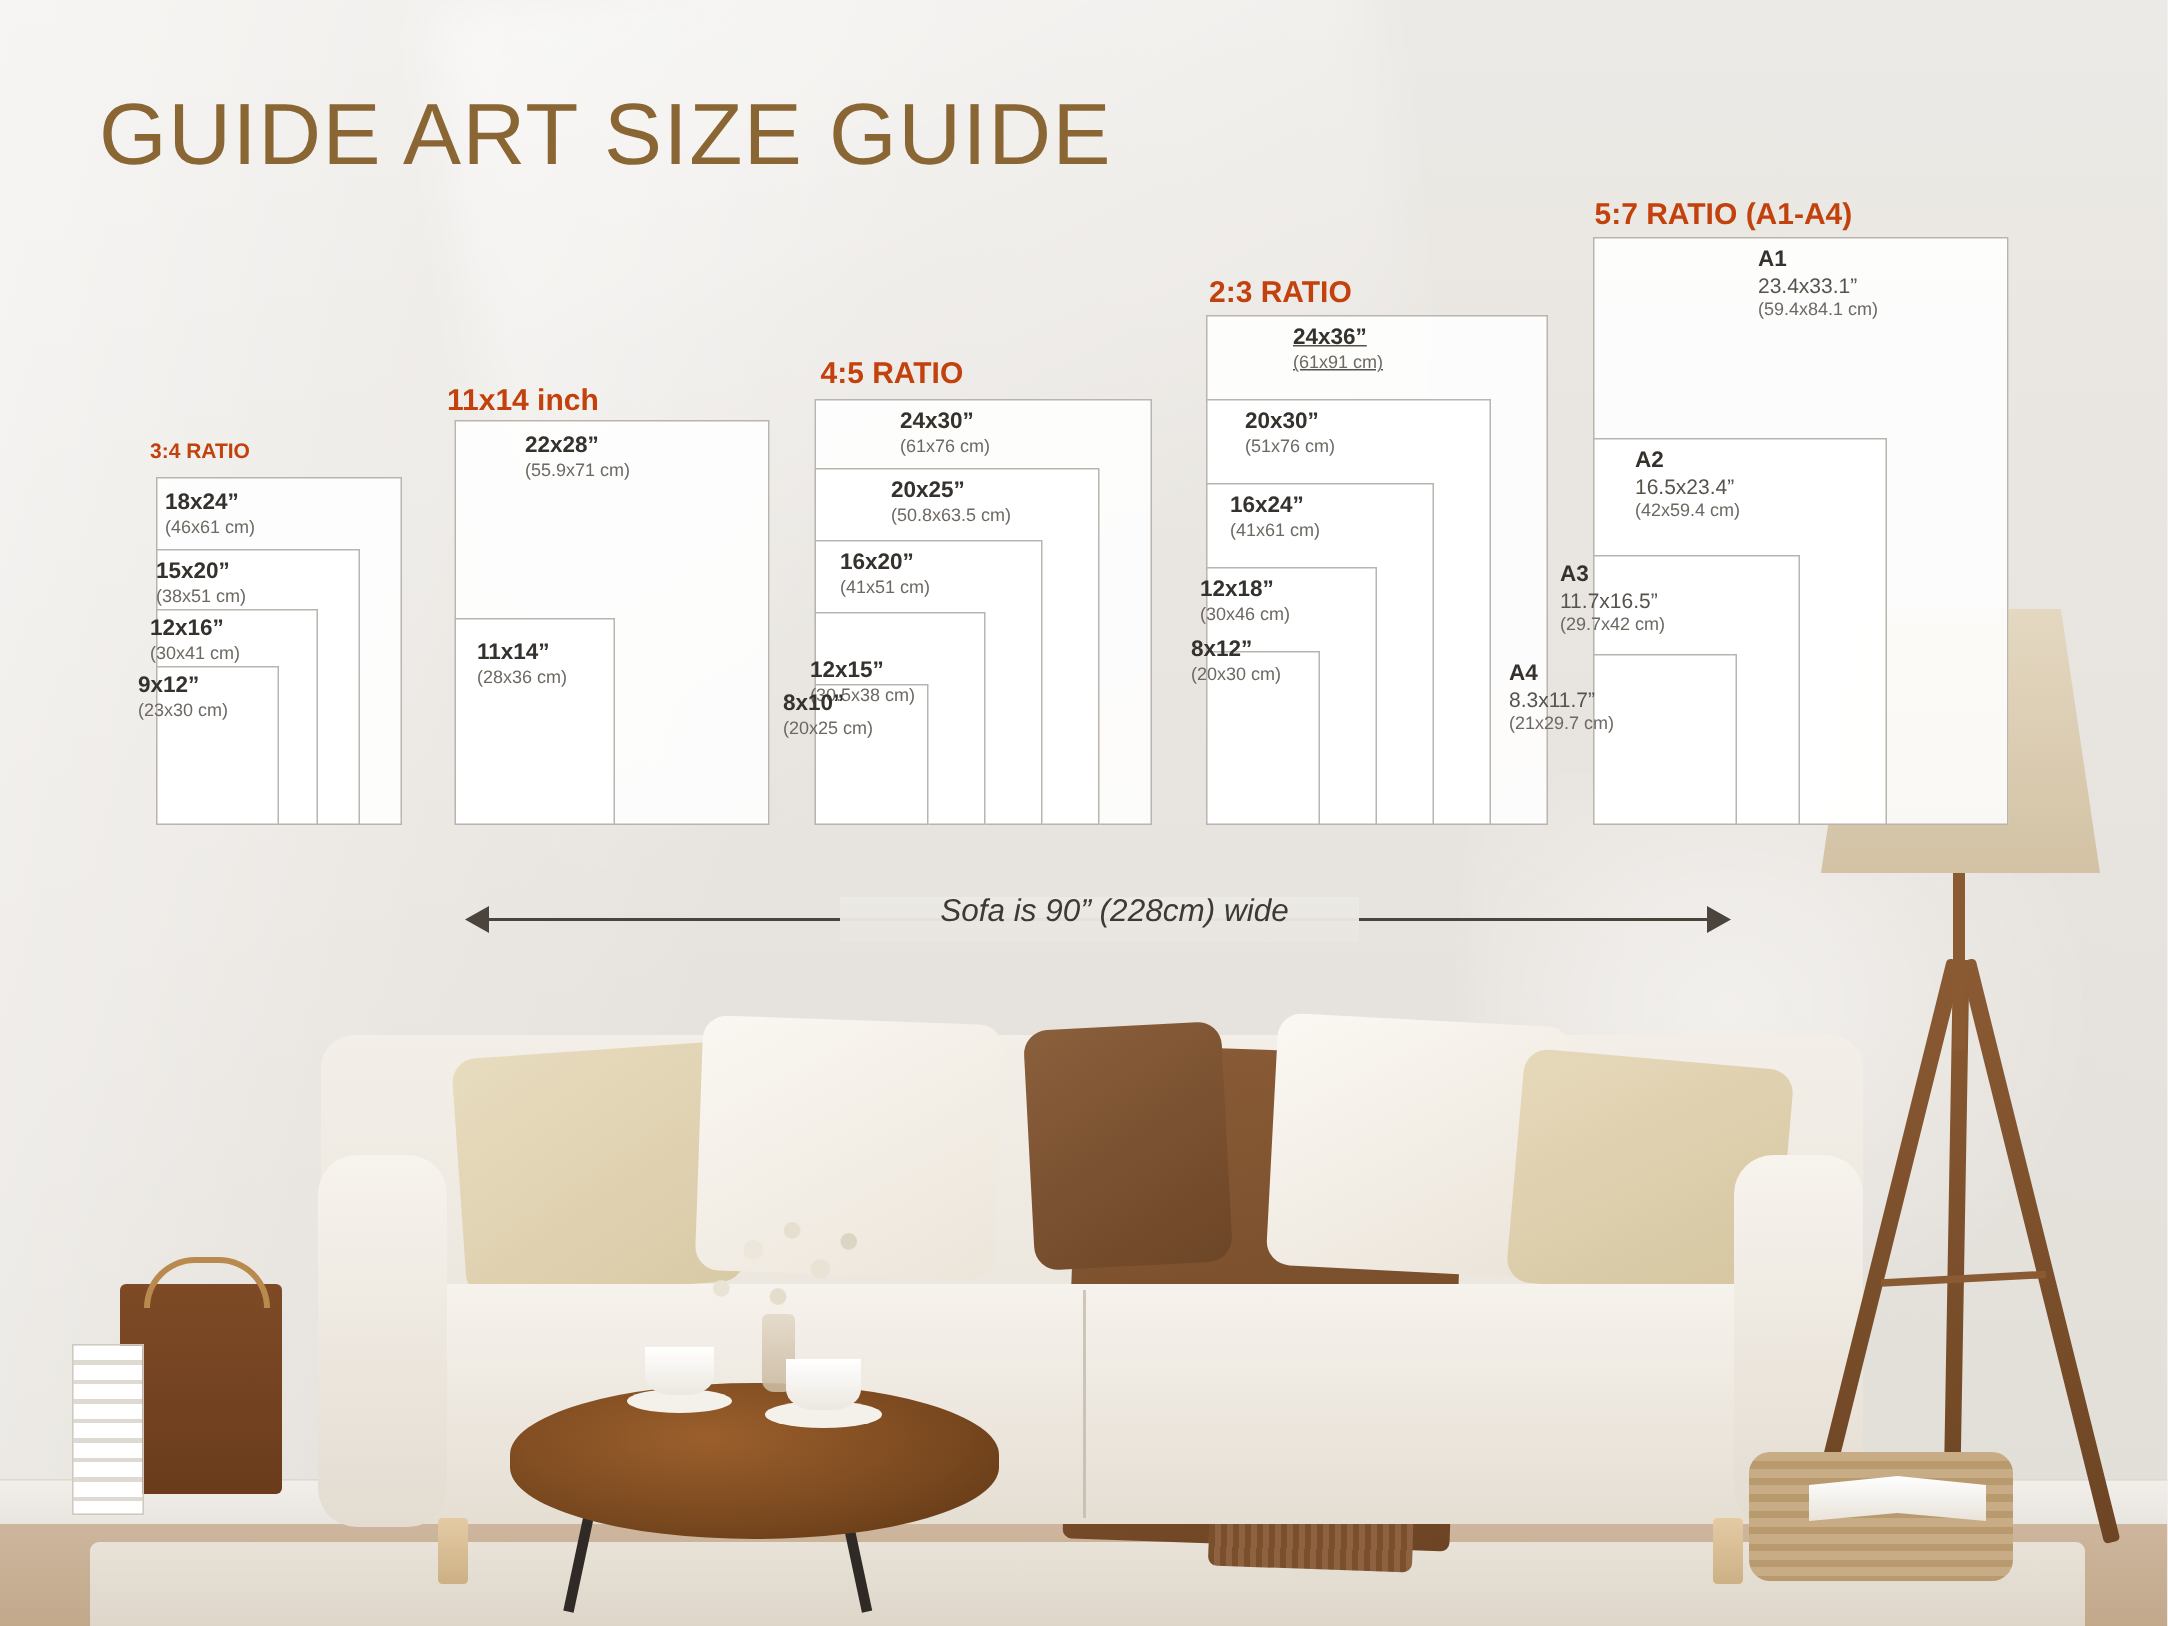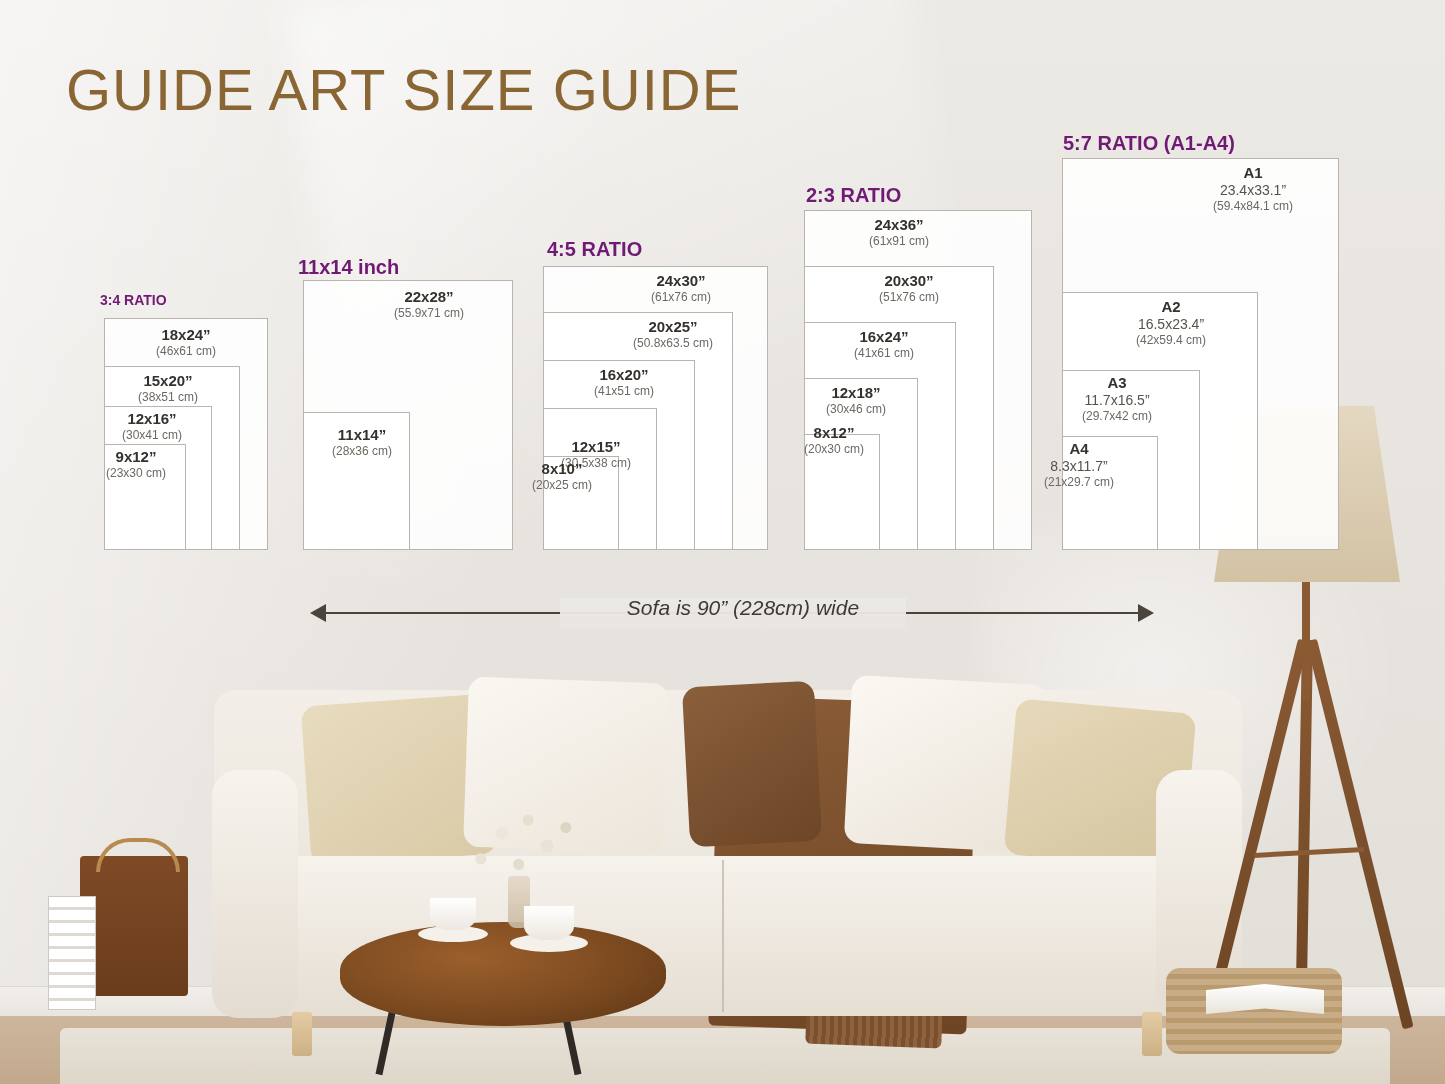--- a/index.html
+++ b/index.html
@@ -263,32 +263,32 @@
     font-size: 58px;
     letter-spacing: 1px;
     color: #8a6634;
     font-weight: 400;
   }
 
   .group { position: absolute; }
   .group-label {
     position: absolute;
     font-weight: bold;
-    color: #701a75;
+    color: #c2410c;
     white-space: nowrap;
   }
   .frame {
     position: absolute;
     background: rgba(255,255,255,0.88);
     border: 1px solid #b9b4ad;
     box-sizing: border-box;
   }
   .lbl {
     position: absolute;
-    text-align: center;
+    text-align: left;
     white-space: nowrap;
     color: #57524c;
     line-height: 1.22;
   }
   .lbl .sz {
     font-weight: bold;
     font-size: 15px;
     color: #35312d;
     display: block;
   }
@@ -460,21 +460,21 @@
 
   <div class="group">
     <div class="group-label" style="left:806px; top:184px; font-size:20px;">2:3 RATIO</div>
 
     <div class="frame" style="left:804px; top:210px; width:228px; height:340px;"></div>
     <div class="frame" style="left:804px; top:266px; width:190px; height:284px;"></div>
     <div class="frame" style="left:804px; top:322px; width:152px; height:228px;"></div>
     <div class="frame" style="left:804px; top:378px; width:114px; height:172px;"></div>
     <div class="frame" style="left:804px; top:434px; width:76px; height:116px;"></div>
 
-    <div class="lbl" style="left:818px; top:216px; width:162px;">
+    <div class="lbl" style="left:862px; top:216px; width:162px;text-decoration:underline;">
       <span class="sz">24x36”</span>
       <span class="cm">(61x91 cm)</span>
     </div>
     <div class="lbl" style="left:830px; top:272px; width:158px;">
       <span class="sz">20x30”</span>
       <span class="cm">(51x76 cm)</span>
     </div>
     <div class="lbl" style="left:820px; top:328px; width:128px;">
       <span class="sz">16x24”</span>
       <span class="cm">(41x61 cm)</span>

